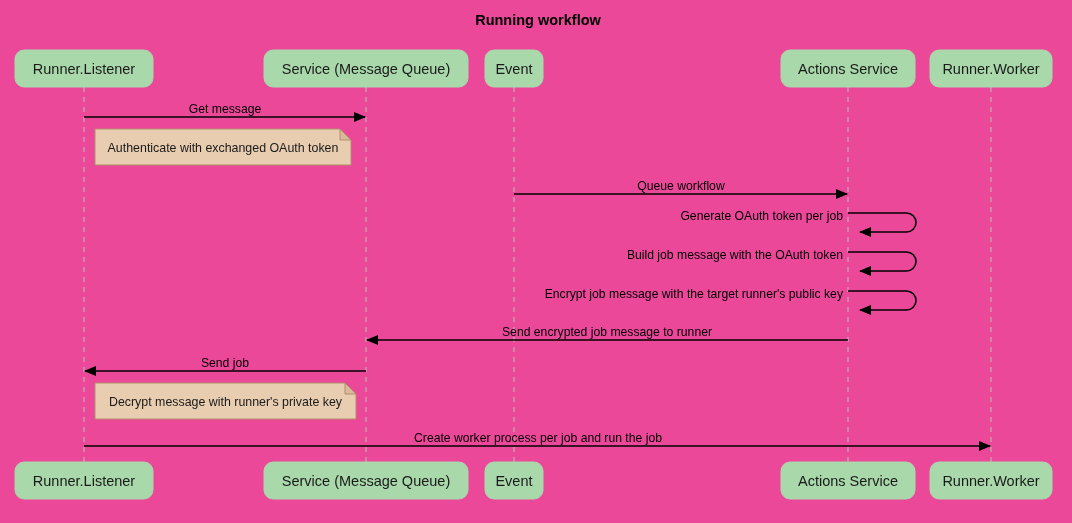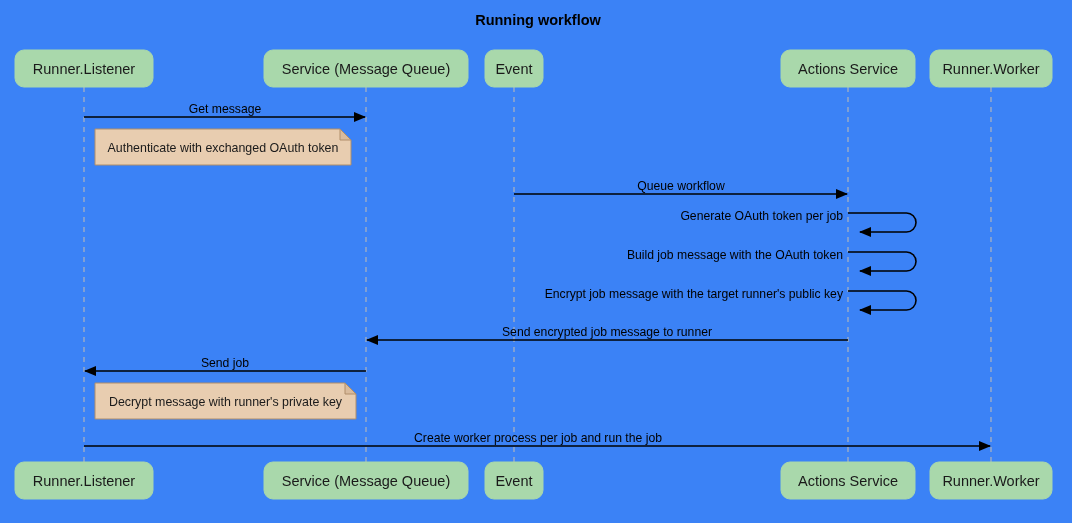--- a/index.html
+++ b/index.html
@@ -10,21 +10,21 @@
   }
   body {
     font-family: "Liberation Sans", sans-serif;
     color: #000000;
   }
   #diagram-root {
     position: relative;
     width: 1072px;
     height: 523px;
     overflow: hidden;
-    background: #3b82f6;
+    background: #ec4899;
   }
   #diagram-svg {
     position: absolute;
     left: 0;
     top: 0;
     width: 1072px;
     height: 523px;
     display: block;
   }
   .diagram-title {

